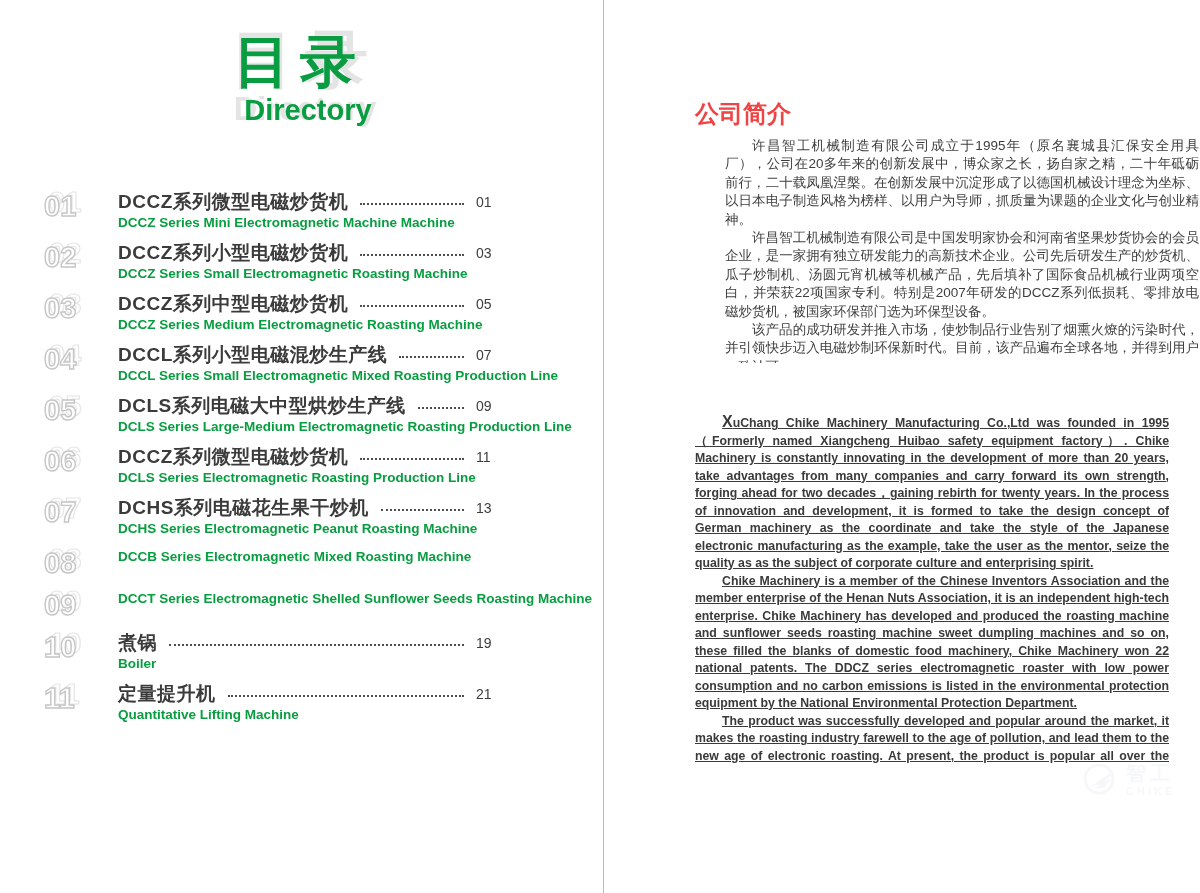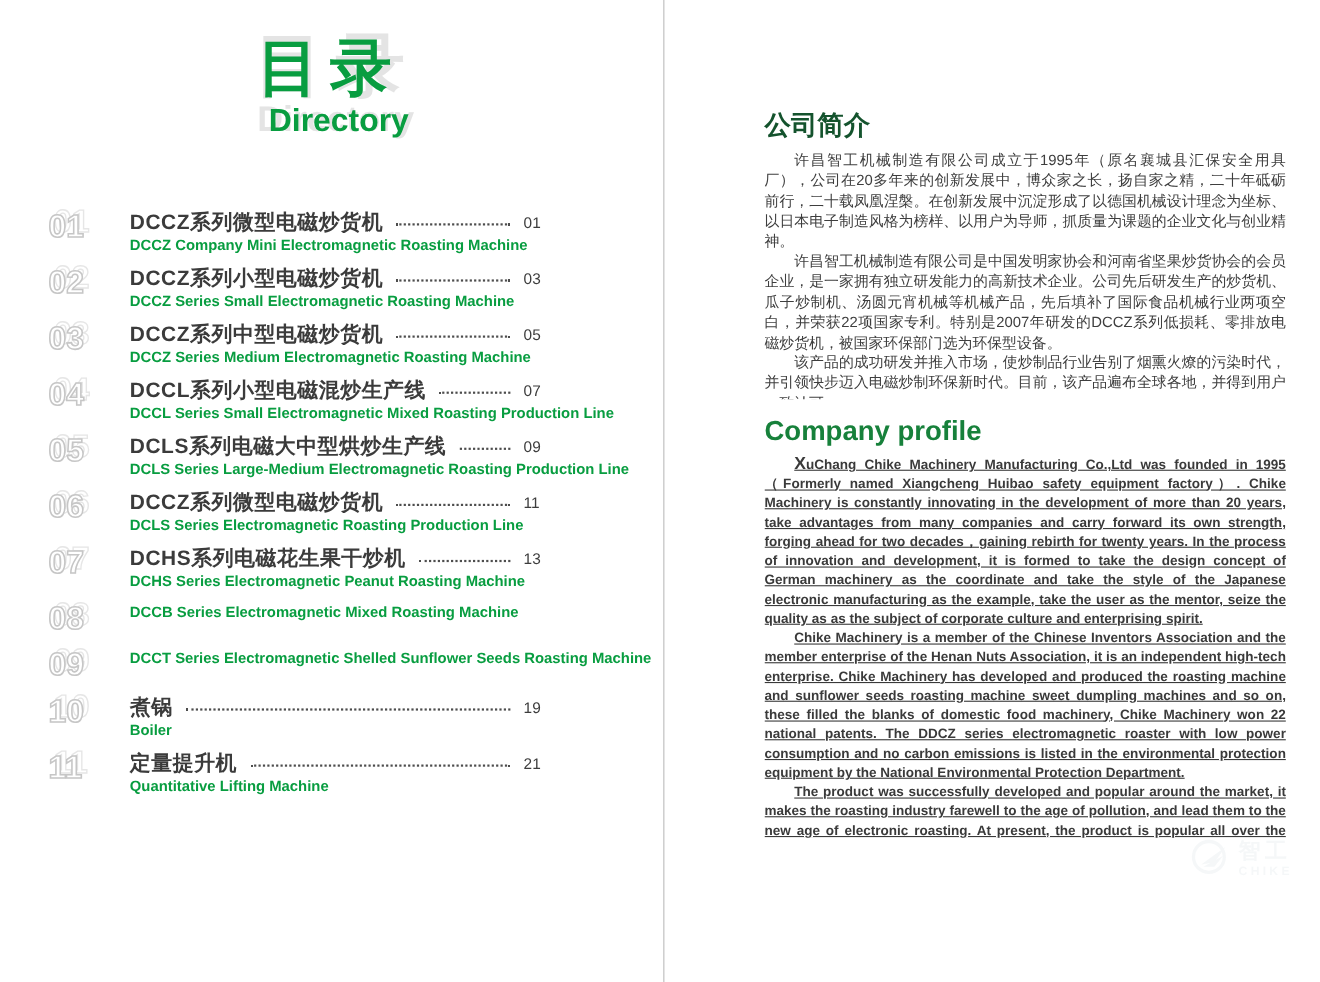--- a/index.html
+++ b/index.html
@@ -27,22 +27,22 @@
   .num-echo{position:absolute;left:5px;top:-2px;-webkit-text-stroke:1.2px #e6e6e6;z-index:0;}
   .num-main{position:relative;z-index:1;}
   .toc-body{flex:1;min-width:0;}
   .toc-line1{display:flex;align-items:center;height:23px;}
   .toc-title-zh{font-size:19px;font-weight:bold;color:#3b3b3b;letter-spacing:0.5px;white-space:nowrap;}
   .toc-leader{flex:1;height:0;border-bottom:2.5px dotted #4d4d4d;margin:4px 12px 0 12px;min-width:18px;}
   .toc-page{flex:0 0 30px;font-size:14px;color:#3d3d3d;text-align:left;}
   .toc-title-en{font-size:13.5px;font-weight:bold;color:#089d40;margin-top:2px;white-space:nowrap;overflow:visible;}
 
   
-  .rp-heading-zh{position:absolute;left:695px;top:98px;font-size:24px;font-weight:bold;color:#14532d;margin:0;}
-  .zh-body{position:absolute;left:695px;top:137px;width:474px;height:226px;overflow:hidden;
+  .rp-heading-zh{position:absolute;left:695px;top:98px;font-size:24px;font-weight:bold;color:#ef4444;margin:0;}
+  .zh-body{position:absolute;left:725px;top:137px;width:474px;height:226px;overflow:hidden;
            font-size:13.5px;line-height:18.4px;text-align:justify;color:#3e3e3e;}
   .zh-body p{margin:0;text-indent:2em;}
   .rp-heading-en{position:absolute;left:695px;top:378px;font-size:25px;font-weight:bold;color:#17813b;margin:0;}
   .en-body{position:absolute;left:695px;top:413px;width:474px;height:352px;overflow:hidden;
            font-size:12.3px;line-height:17.5px;font-weight:bold;text-align:justify;color:#3a3a3a;}
   .en-body p{margin:0;text-indent:2.2em;text-decoration:underline;}
   .en-body p.lead::first-letter{font-size:1.3em;}
 
   
   .watermark{position:absolute;left:1080px;top:758px;width:100px;height:64px;opacity:0.55;}
@@ -71,21 +71,21 @@
   <div class="toc-list">
 
     <div class="toc-row">
       <span class="toc-num"><span class="num-echo">01</span><span class="num-main">01</span></span>
       <div class="toc-body">
         <div class="toc-line1">
           <span class="toc-title-zh">DCCZ系列微型电磁炒货机</span>
           <span class="toc-leader"></span>
           <span class="toc-page">01</span>
         </div>
-        <div class="toc-title-en">DCCZ Company Mini Electromagnetic Roasting Machine</div>
+        <div class="toc-title-en">DCCZ Series Mini Electromagnetic Machine Machine</div>
       </div>
     </div>
 
     <div class="toc-row">
       <span class="toc-num"><span class="num-echo">02</span><span class="num-main">02</span></span>
       <div class="toc-body">
         <div class="toc-line1">
           <span class="toc-title-zh">DCCZ系列小型电磁炒货机</span>
           <span class="toc-leader"></span>
           <span class="toc-page">03</span>
@@ -196,21 +196,20 @@
 
   <h2 class="rp-heading-zh">公司简介</h2>
 
   <div class="zh-body">
     <p>许昌智工机械制造有限公司成立于1995年（原名襄城县汇保安全用具厂），公司在20多年来的创新发展中，博众家之长，扬自家之精，二十年砥砺前行，二十载凤凰涅槃。在创新发展中沉淀形成了以德国机械设计理念为坐标、以日本电子制造风格为榜样、以用户为导师，抓质量为课题的企业文化与创业精神。</p>
     <p>许昌智工机械制造有限公司是中国发明家协会和河南省坚果炒货协会的会员企业，是一家拥有独立研发能力的高新技术企业。公司先后研发生产的炒货机、瓜子炒制机、汤圆元宵机械等机械产品，先后填补了国际食品机械行业两项空白，并荣获22项国家专利。特别是2007年研发的DCCZ系列低损耗、零排放电磁炒货机，被国家环保部门选为环保型设备。</p>
     <p>该产品的成功研发并推入市场，使炒制品行业告别了烟熏火燎的污染时代，并引领快步迈入电磁炒制环保新时代。目前，该产品遍布全球各地，并得到用户一致认可。</p>
 
   </div>
 
-  <h2 class="rp-heading-en">Company profile</h2>
 
   <div class="en-body">
     <p class="lead">XuChang Chike Machinery Manufacturing Co.,Ltd was founded in 1995（Formerly named Xiangcheng Huibao safety equipment factory）. Chike Machinery is constantly innovating in the development of more than 20 years, take advantages from many companies and carry forward its own strength, forging ahead for two decades，gaining rebirth for twenty years. In the process of innovation and development, it is formed to take the design concept of German machinery as the coordinate and take the style of the Japanese electronic manufacturing as the example, take the user as the mentor, seize the quality as as the subject of corporate culture and enterprising spirit.</p>
     <p>Chike Machinery is a member of the Chinese Inventors Association and the member enterprise of the Henan Nuts Association, it is an independent high-tech enterprise. Chike Machinery has developed and produced the roasting machine and sunflower seeds roasting machine sweet dumpling machines and so on, these filled the blanks of domestic food machinery, Chike Machinery won 22 national patents. The DDCZ series electromagnetic roaster with low power consumption and no carbon emissions is listed in the environmental protection equipment by the National Environmental Protection Department.</p>
     <p>The product was successfully developed and popular around the market, it makes the roasting industry farewell to the age of pollution, and lead them to the new age of electronic roasting. At present, the product is popular all over the world and win great prise by all users.</p>
 
   </div>
 
   <div class="watermark">
     <div class="wm-inner">

